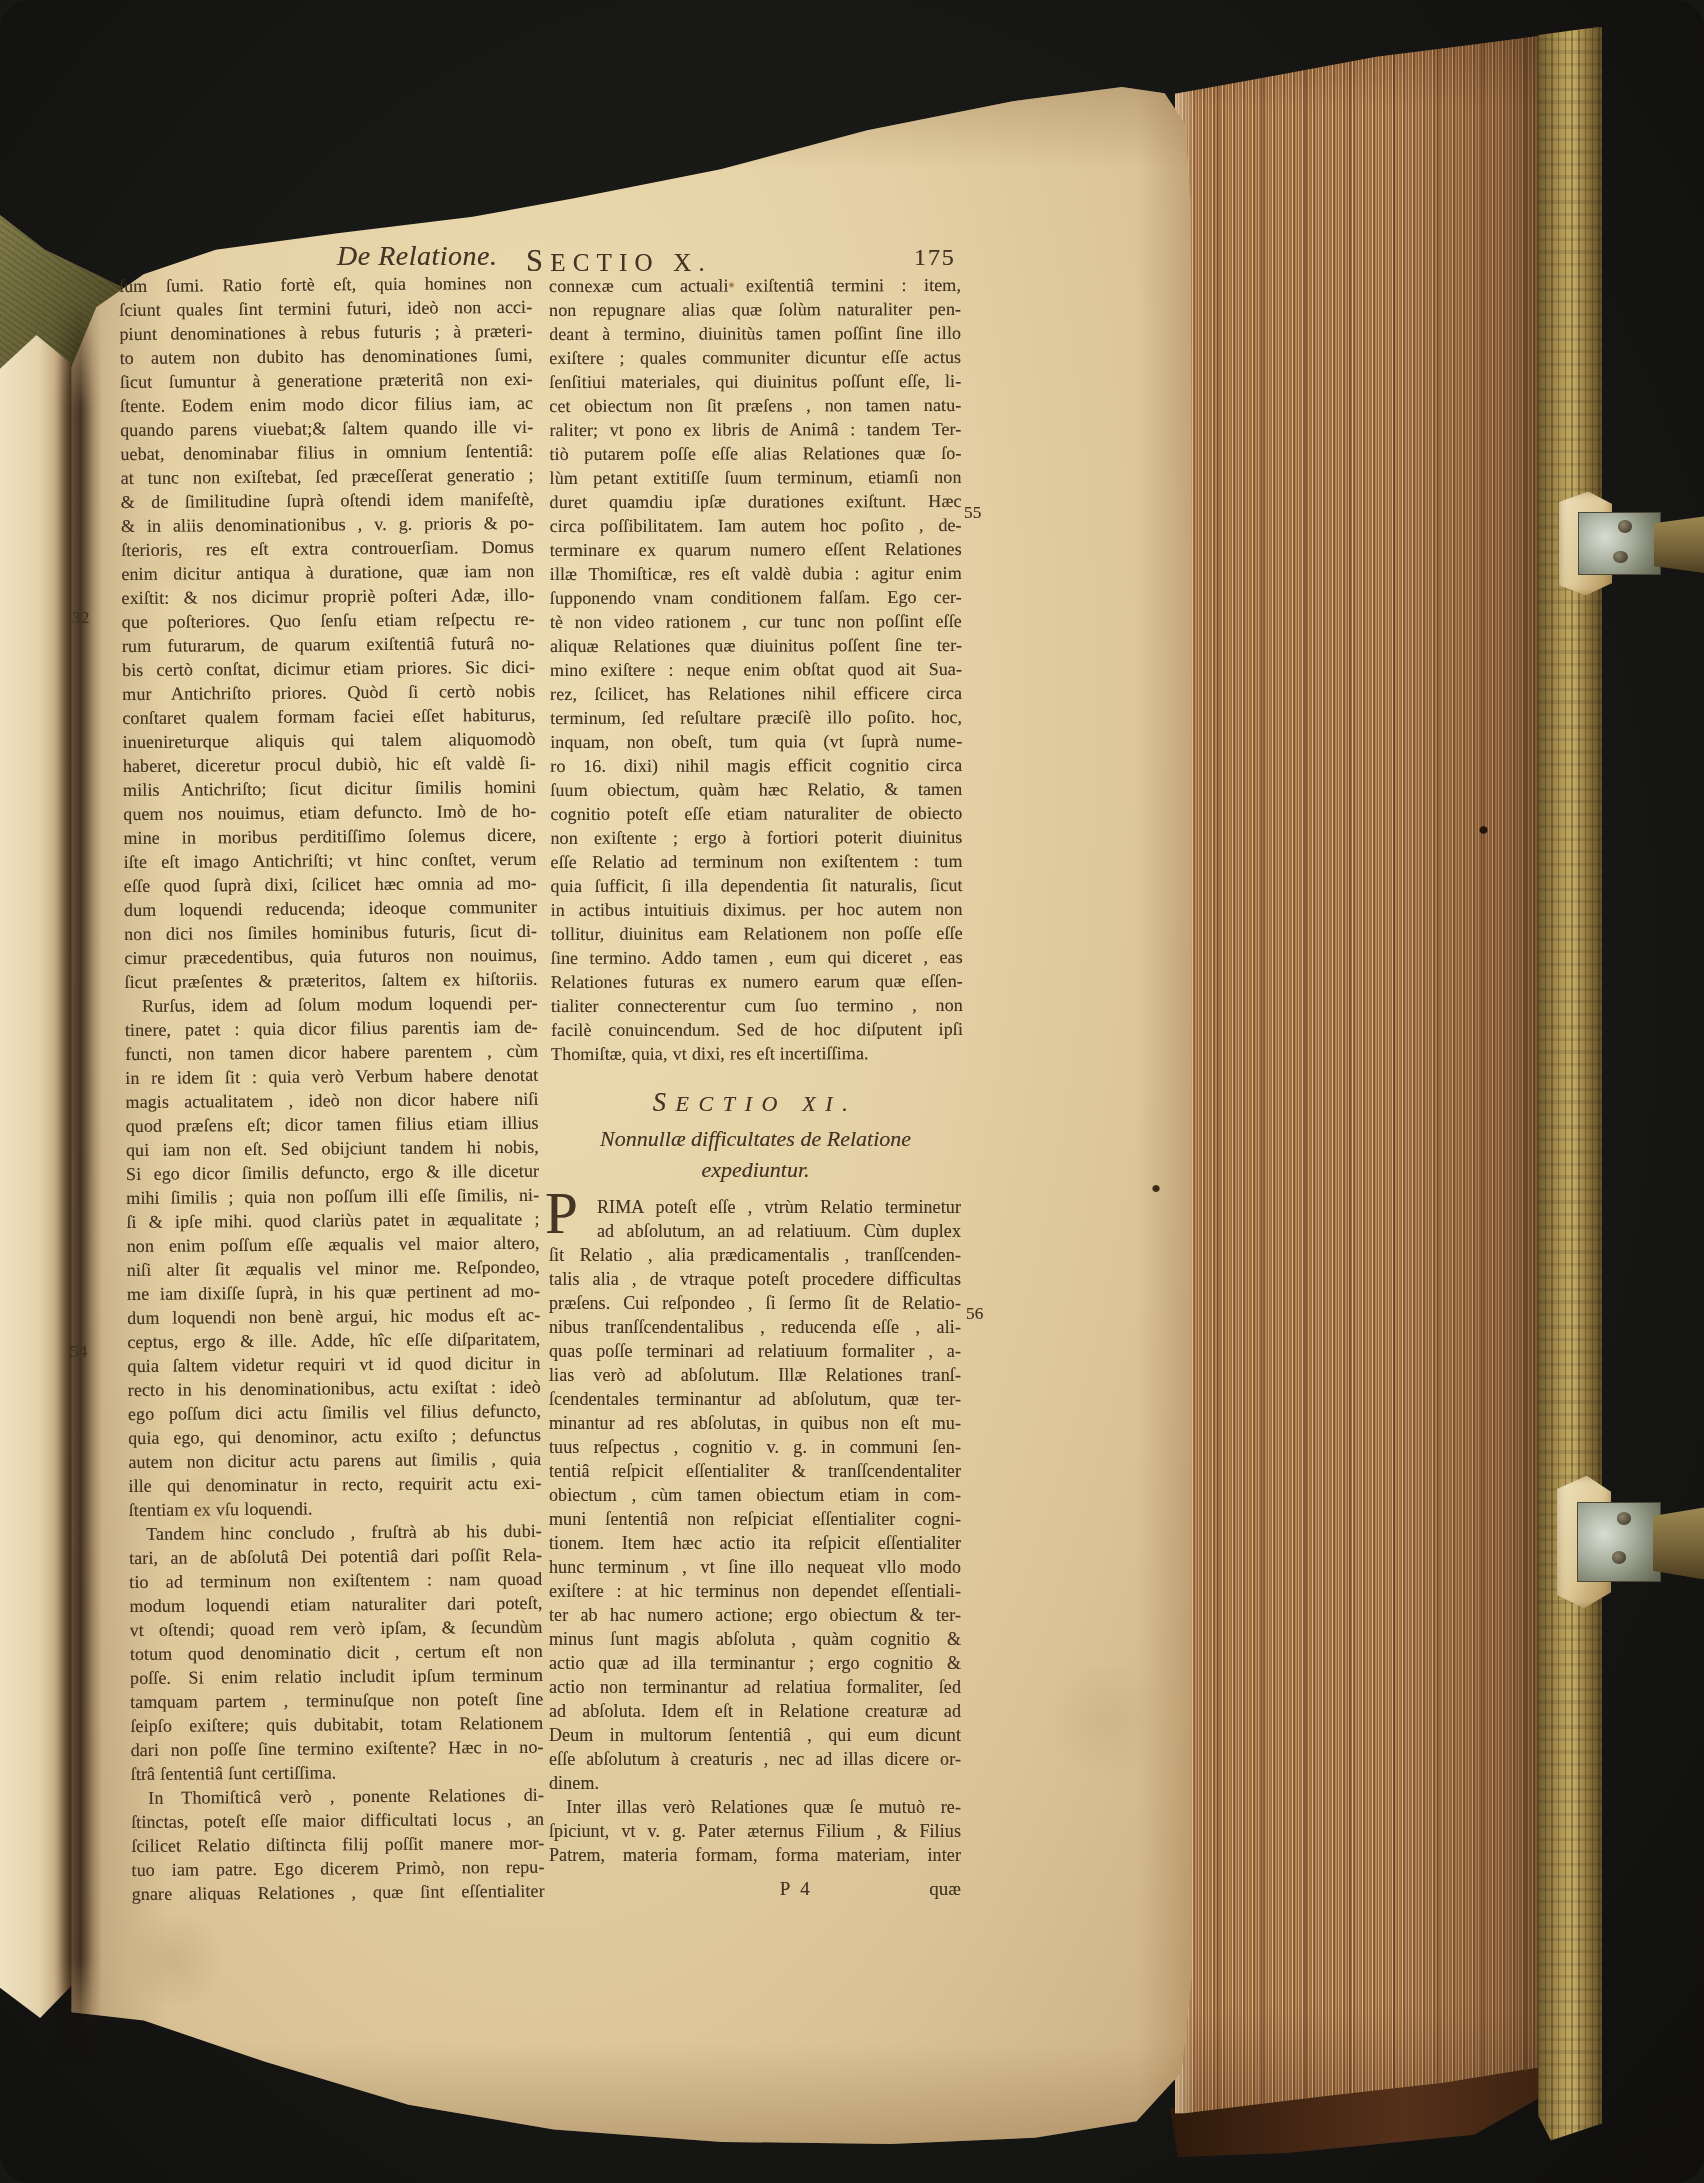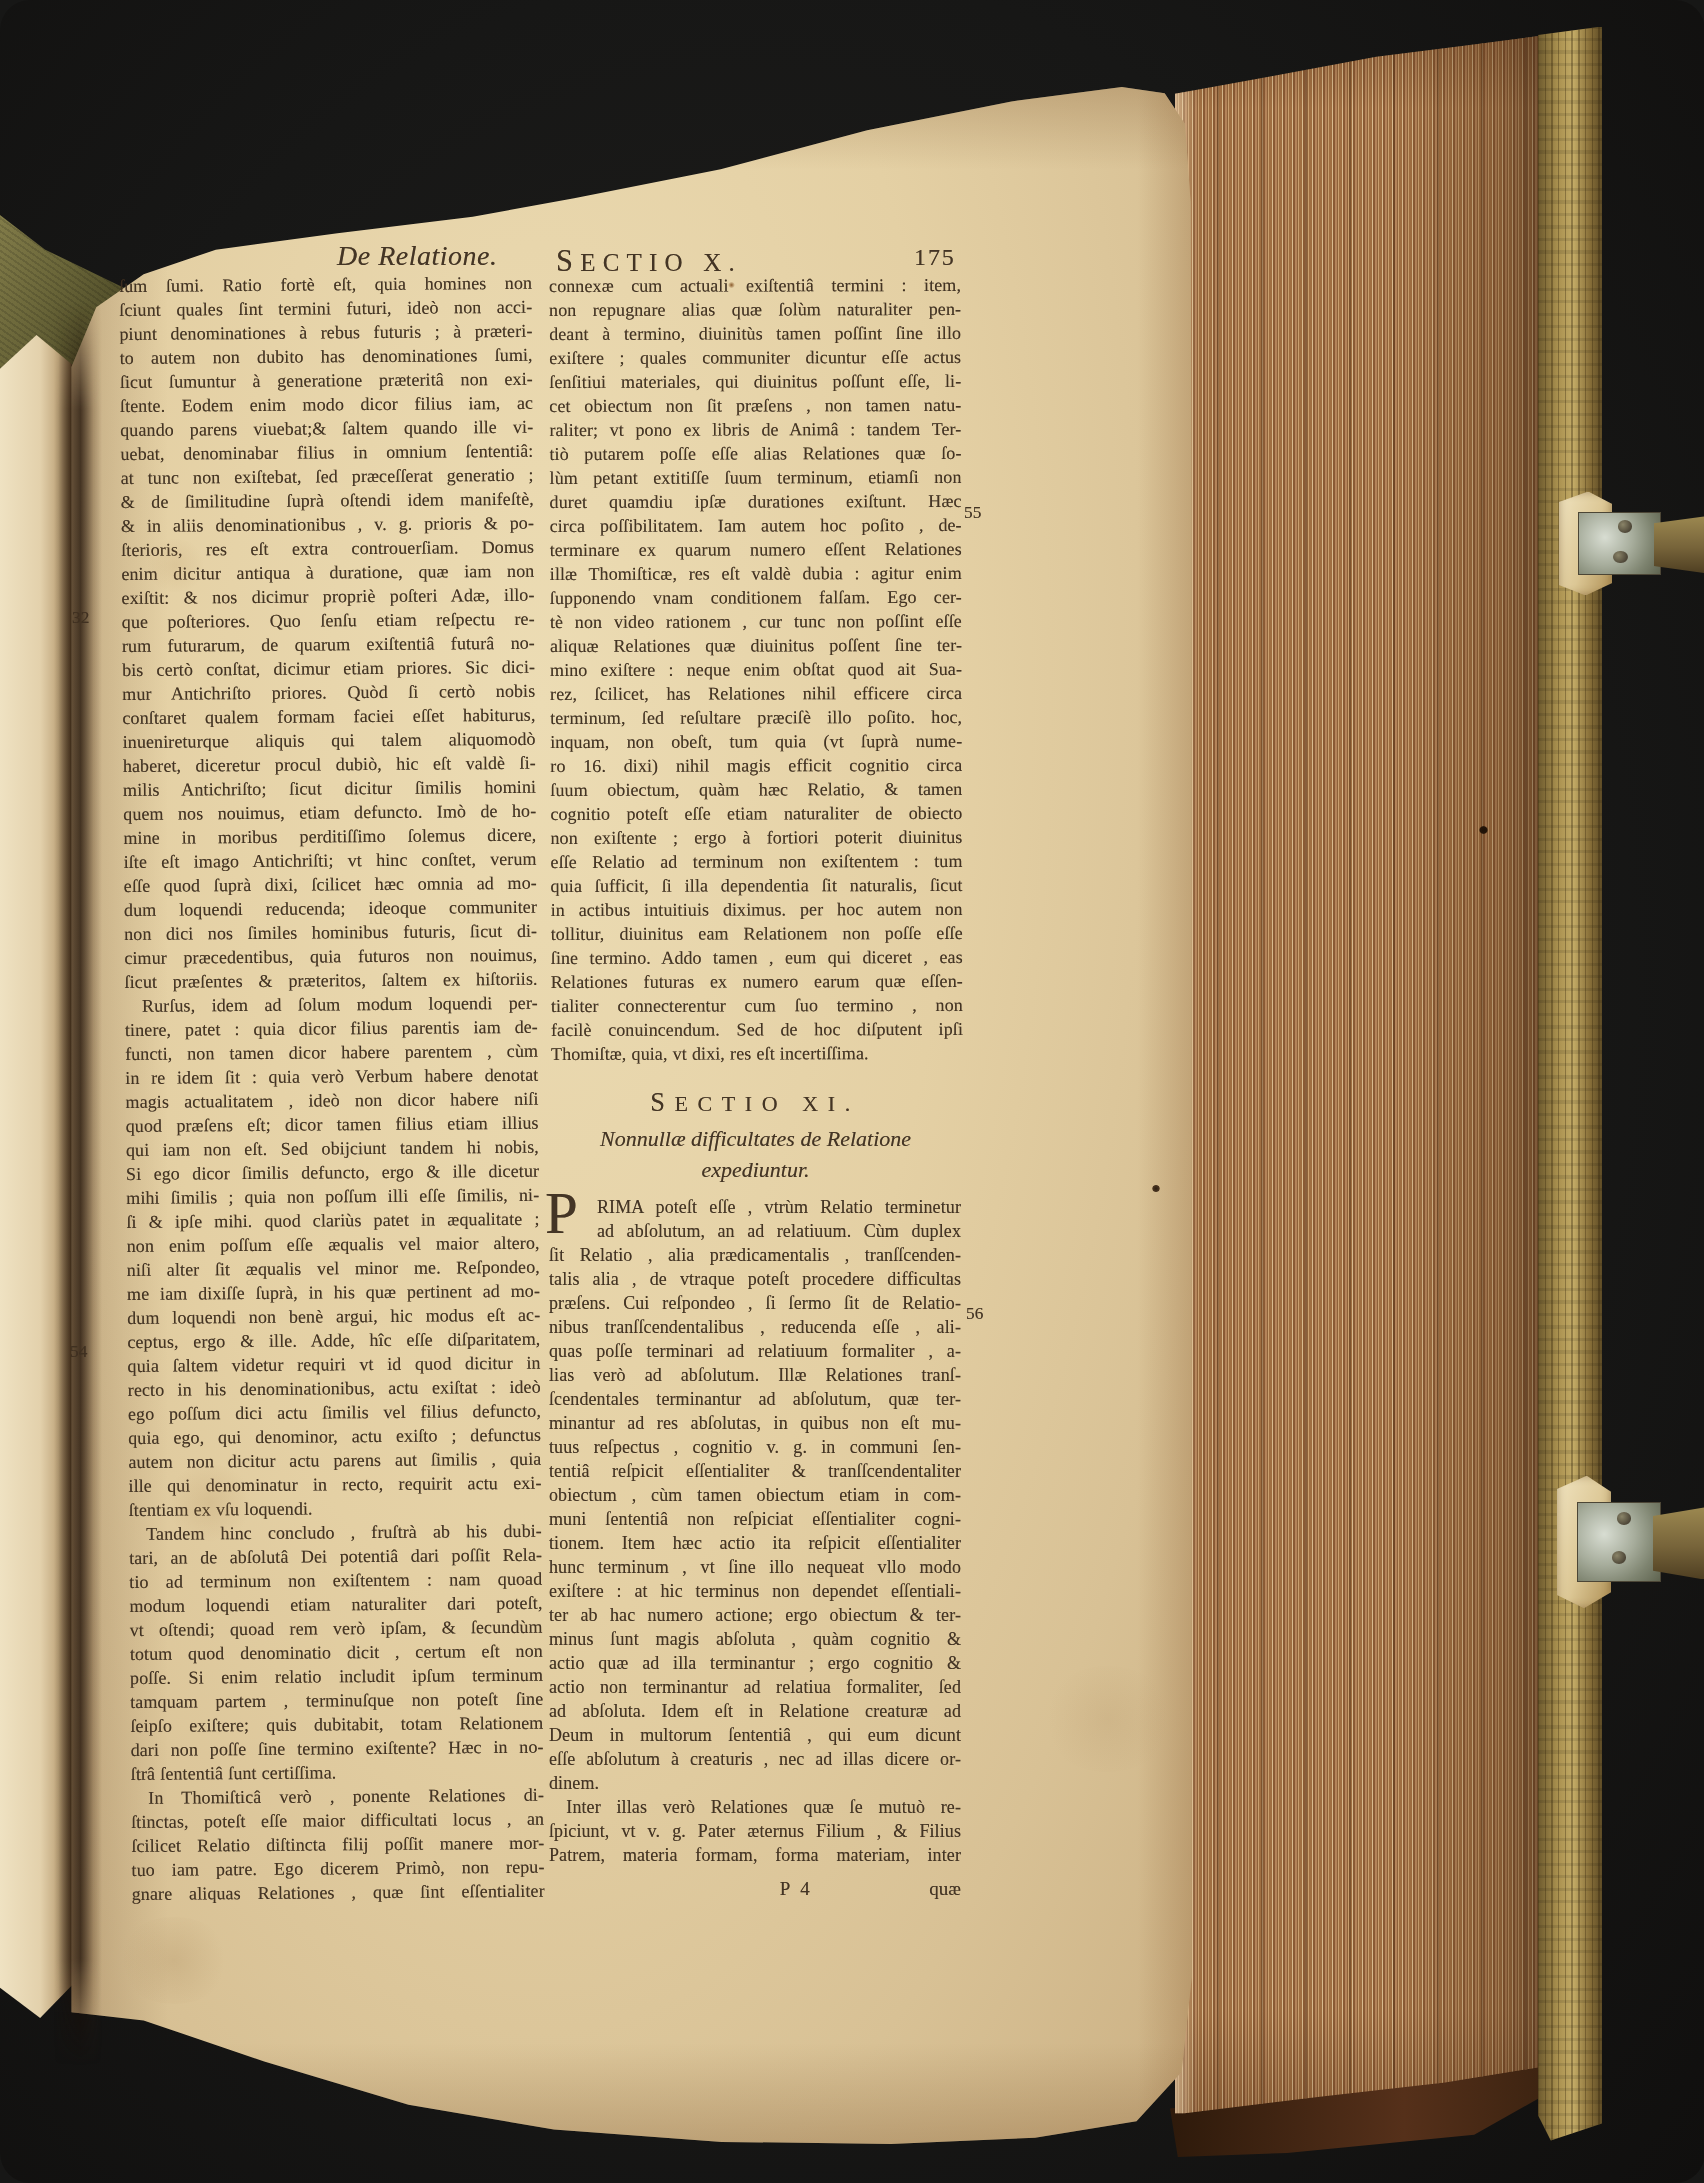--- a/index.html
+++ b/index.html
@@ -71,34 +71,34 @@
       linear-gradient(270deg,rgba(140,95,50,.32) 0%,transparent 5%),
       linear-gradient(180deg,rgba(120,80,40,.28) 0%,transparent 4%),
       linear-gradient(0deg,rgba(120,80,40,.30) 0%,transparent 5%),
       radial-gradient(ellipse at 42% 30%,#ecdcb4 0%,#e4d0a4 45%,#d8c195 75%,#cbb083 100%);
     clip-path:polygon(0.4% 13.6%,2.6% 10.7%,6.8% 9.1%,13.2% 7.9%,24% 7.1%,36% 6.3%,45% 5.4%,58% 4.0%,71% 2.1%,83.8% 0.7%,93.6% 0%,97.4% 0.3%,99.2% 1.8%,99.7% 5.6%,99.8% 22%,99.8% 91.8%,98.9% 96.4%,94.9% 98.8%,85.9% 99.6%,73.1% 99.9%,58.1% 99.8%,43.2% 99.2%,30.3% 98.0%,17.5% 95.9%,6.8% 93.9%,0.4% 93.5%);}
 
   
   .ink{color:rgba(62,47,32,.93);text-shadow:0 0 0.3px rgba(62,47,32,.55);}
   .header-item{position:absolute;z-index:6;}
   .running-title{left:337px;top:240px;font-style:italic;font-size:28px;letter-spacing:0.5px;}
-  .section-label{left:526px;top:244px;font-size:25px;letter-spacing:7.2px;margin-left:30px;}
+  .section-label{left:526px;top:244px;font-size:25px;letter-spacing:7.2px;}
   .section-label::first-letter{font-size:1.22em;}
   .folio{left:914px;top:244px;font-size:24px;letter-spacing:1.9px;}
 
   .col{position:absolute;z-index:6;font-size:18px;line-height:24px;letter-spacing:0.1px;word-spacing:0.5px;}
   .col .line{height:24px;overflow:hidden;text-align:justify;text-align-last:justify;}
   .col .line.flush{text-align-last:left;}
   .col .line.indent{text-indent:17.3px;}
   .col .line.pad{padding-left:48px;}
   #left-col{left:119px;top:274px;width:413px;transform:rotate(-0.45deg);transform-origin:0 0;}
   #rc-para1{left:549px;top:274px;width:412px;transform:rotate(-0.15deg);transform-origin:0 0;}
   #rc-prima{left:549px;top:1195px;width:412px;}
   .rc-heading{position:absolute;left:549px;top:1087px;width:412px;z-index:6;text-align:center;
-    font-size:22px;letter-spacing:9.6px;}
+    font-size:22px;letter-spacing:9.6px;font-style:italic;}
   .rc-heading::first-letter{font-size:1.2em;}
   .rc-sub{position:absolute;left:539px;width:433px;z-index:6;text-align:center;font-style:italic;font-size:22px;}
   #rc-sub1{top:1126px;}
   #rc-sub2{top:1157px;}
   .drop-cap{position:absolute;left:545px;top:1189px;z-index:7;font-size:59px;line-height:48px;}
   .sig-row{position:absolute;left:549px;top:1878px;width:412px;height:27px;z-index:6;font-size:19px;}
   .sig-mark{position:absolute;left:56%;top:0;letter-spacing:2.9px;}
   .catchword{position:absolute;right:0;top:0;}
 
   .margin-note{position:absolute;z-index:6;font-size:17.3px;}

